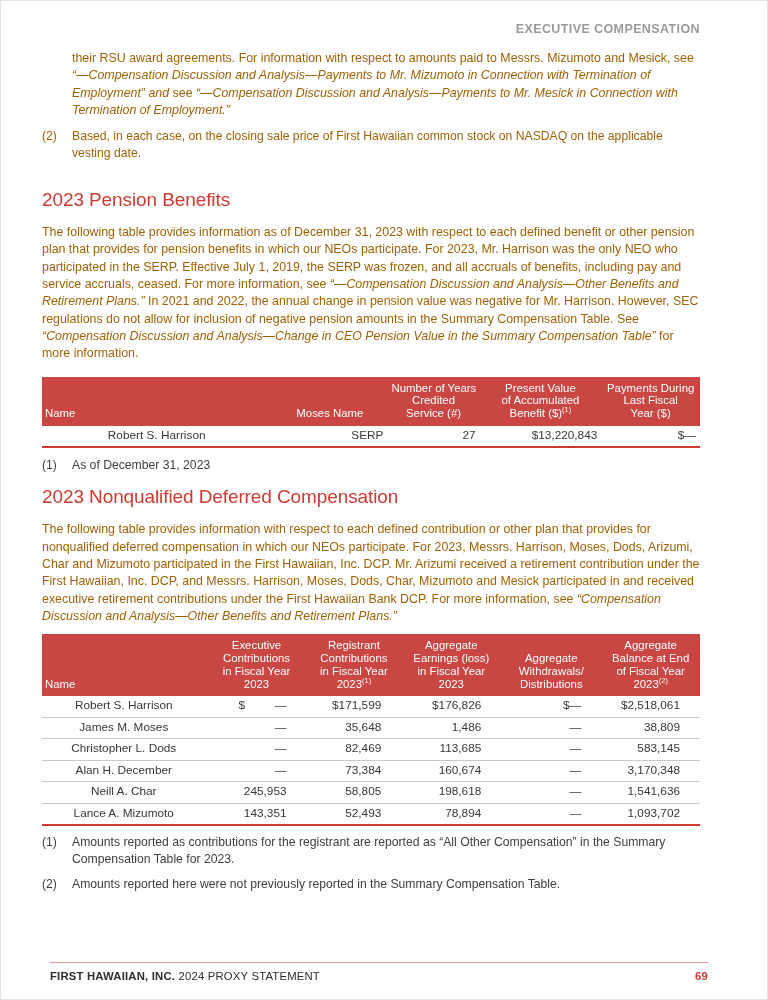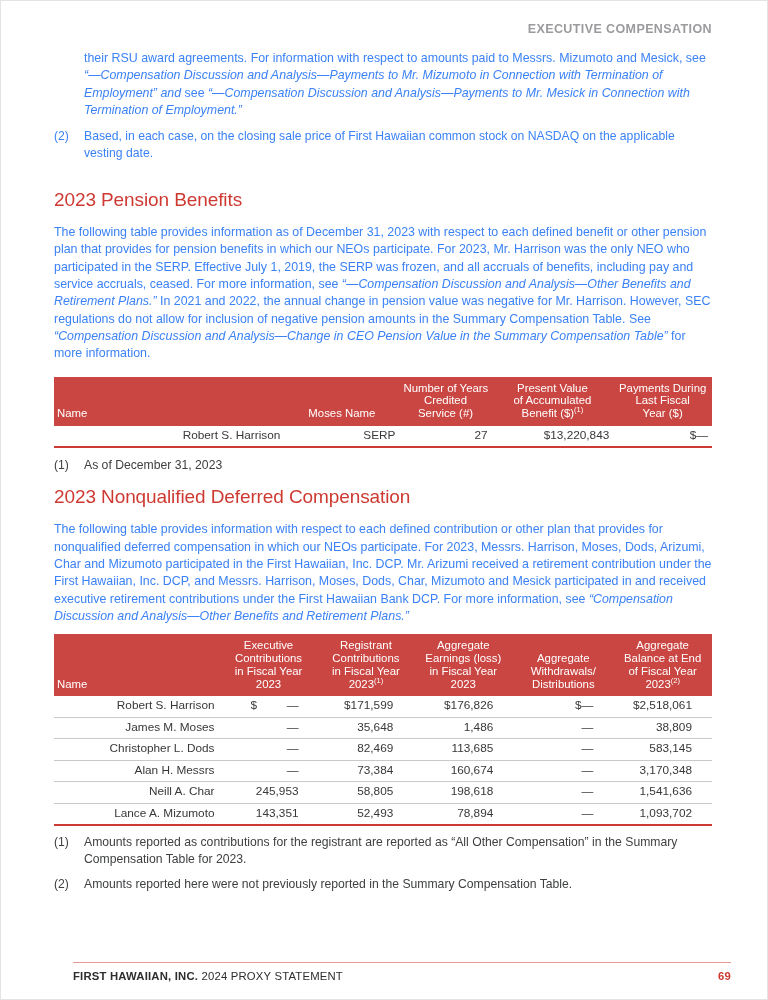--- a/index.html
+++ b/index.html
@@ -1,26 +1,26 @@
 <!DOCTYPE html>
 <html><head>
 <meta charset="utf-8">
 <style>
   html,body { margin:0; padding:0; background:#ffffff; }
   .page {
     position:relative; width:768px; height:1000px; background:#fff;
     font-family:"Liberation Sans", sans-serif; color:#3f4042;
     border:1px solid #e3e3e3; box-sizing:border-box; overflow:hidden;
   }
-  .content { position:absolute; left:53px; width:658px; top:0; }
+  .content { position:absolute; left:41px; width:658px; top:0; }
   .running-header {
     padding-top:21px; text-align:right; font-size:12.5px; font-weight:700;
     color:#9b9b9e; letter-spacing:0.4px;
   }
-  .body-text { font-size:12.4px; line-height:17.3px; color:#3b82f6; }
+  .body-text { font-size:12.4px; line-height:17.3px; color:#a16207; }
   .it { font-style:italic; }
   .intro-para { margin:14px 0 0 30px; }
   .footnote { display:flex; margin-top:9px; font-size:12.2px; line-height:17px; }
   .fn-label { flex:0 0 30px; }
   .fn-text { flex:1; }
   h1 {
     margin:27px 0 13px 0; font-size:19px; font-weight:400; color:#ce3a32;
     letter-spacing:-0.1px;
   }
   h1.deferred-h { margin-top:12px; }
@@ -34,28 +34,28 @@
     white-space:nowrap;
   }
   th.al-left { text-align:left; padding-left:3px !important; }
   th.al-center { text-align:center; }
   table.data-table thead th sup { font-size:7.5px; line-height:0; }
   table.data-table tbody td {
     font-size:11.8px; color:#38383a; padding:3px 4px 4px 4px;
     border-bottom:1px solid #c9c9c9; line-height:13.5px;
   }
   table.data-table tbody tr:last-child td { border-bottom:2px solid #ce3a32; }
-  td.name-cell { text-align:right; padding-left:3px !important; }
+  td.name-cell { text-align:center; padding-left:3px !important; }
   td.al-center { text-align:right; }
   td.al-right { text-align:right; padding-right:20px !important; }
   .split { display:flex; justify-content:space-between; padding-left:28px; }
   .tbl-footnotes .footnote { margin-top:8px; }
 
   .footer {
-    position:absolute; left:72px; width:658px; bottom:17px;
+    position:absolute; left:49px; width:658px; bottom:17px;
     border-top:1px solid #e89a94; padding-top:7px;
     display:flex; justify-content:space-between; align-items:baseline;
     font-size:11.3px; color:#2e2e30; letter-spacing:0.2px;
   }
   .footer .brand-bold { font-weight:700; }
   .footer .pageno { color:#ce3a32; font-weight:700;padding-left:34px; }
 </style>
 </head>
 <body>
 
@@ -158,21 +158,21 @@
             </tr>
             <tr>
               <td class="name-cell">Christopher L. Dods</td>
               <td class="al-right">—</td>
               <td class="al-right">82,469</td>
               <td class="al-right">113,685</td>
               <td class="al-right" style="padding-right: 38px;">—</td>
               <td class="al-right">583,145</td>
             </tr>
             <tr>
-              <td class="name-cell">Alan H. Messrs</td>
+              <td class="name-cell">Alan H. December</td>
               <td class="al-right">—</td>
               <td class="al-right">73,384</td>
               <td class="al-right">160,674</td>
               <td class="al-right" style="padding-right: 38px;">—</td>
               <td class="al-right">3,170,348</td>
             </tr>
             <tr>
               <td class="name-cell">Neill A. Char</td>
               <td class="al-right">245,953</td>
               <td class="al-right">58,805</td>

